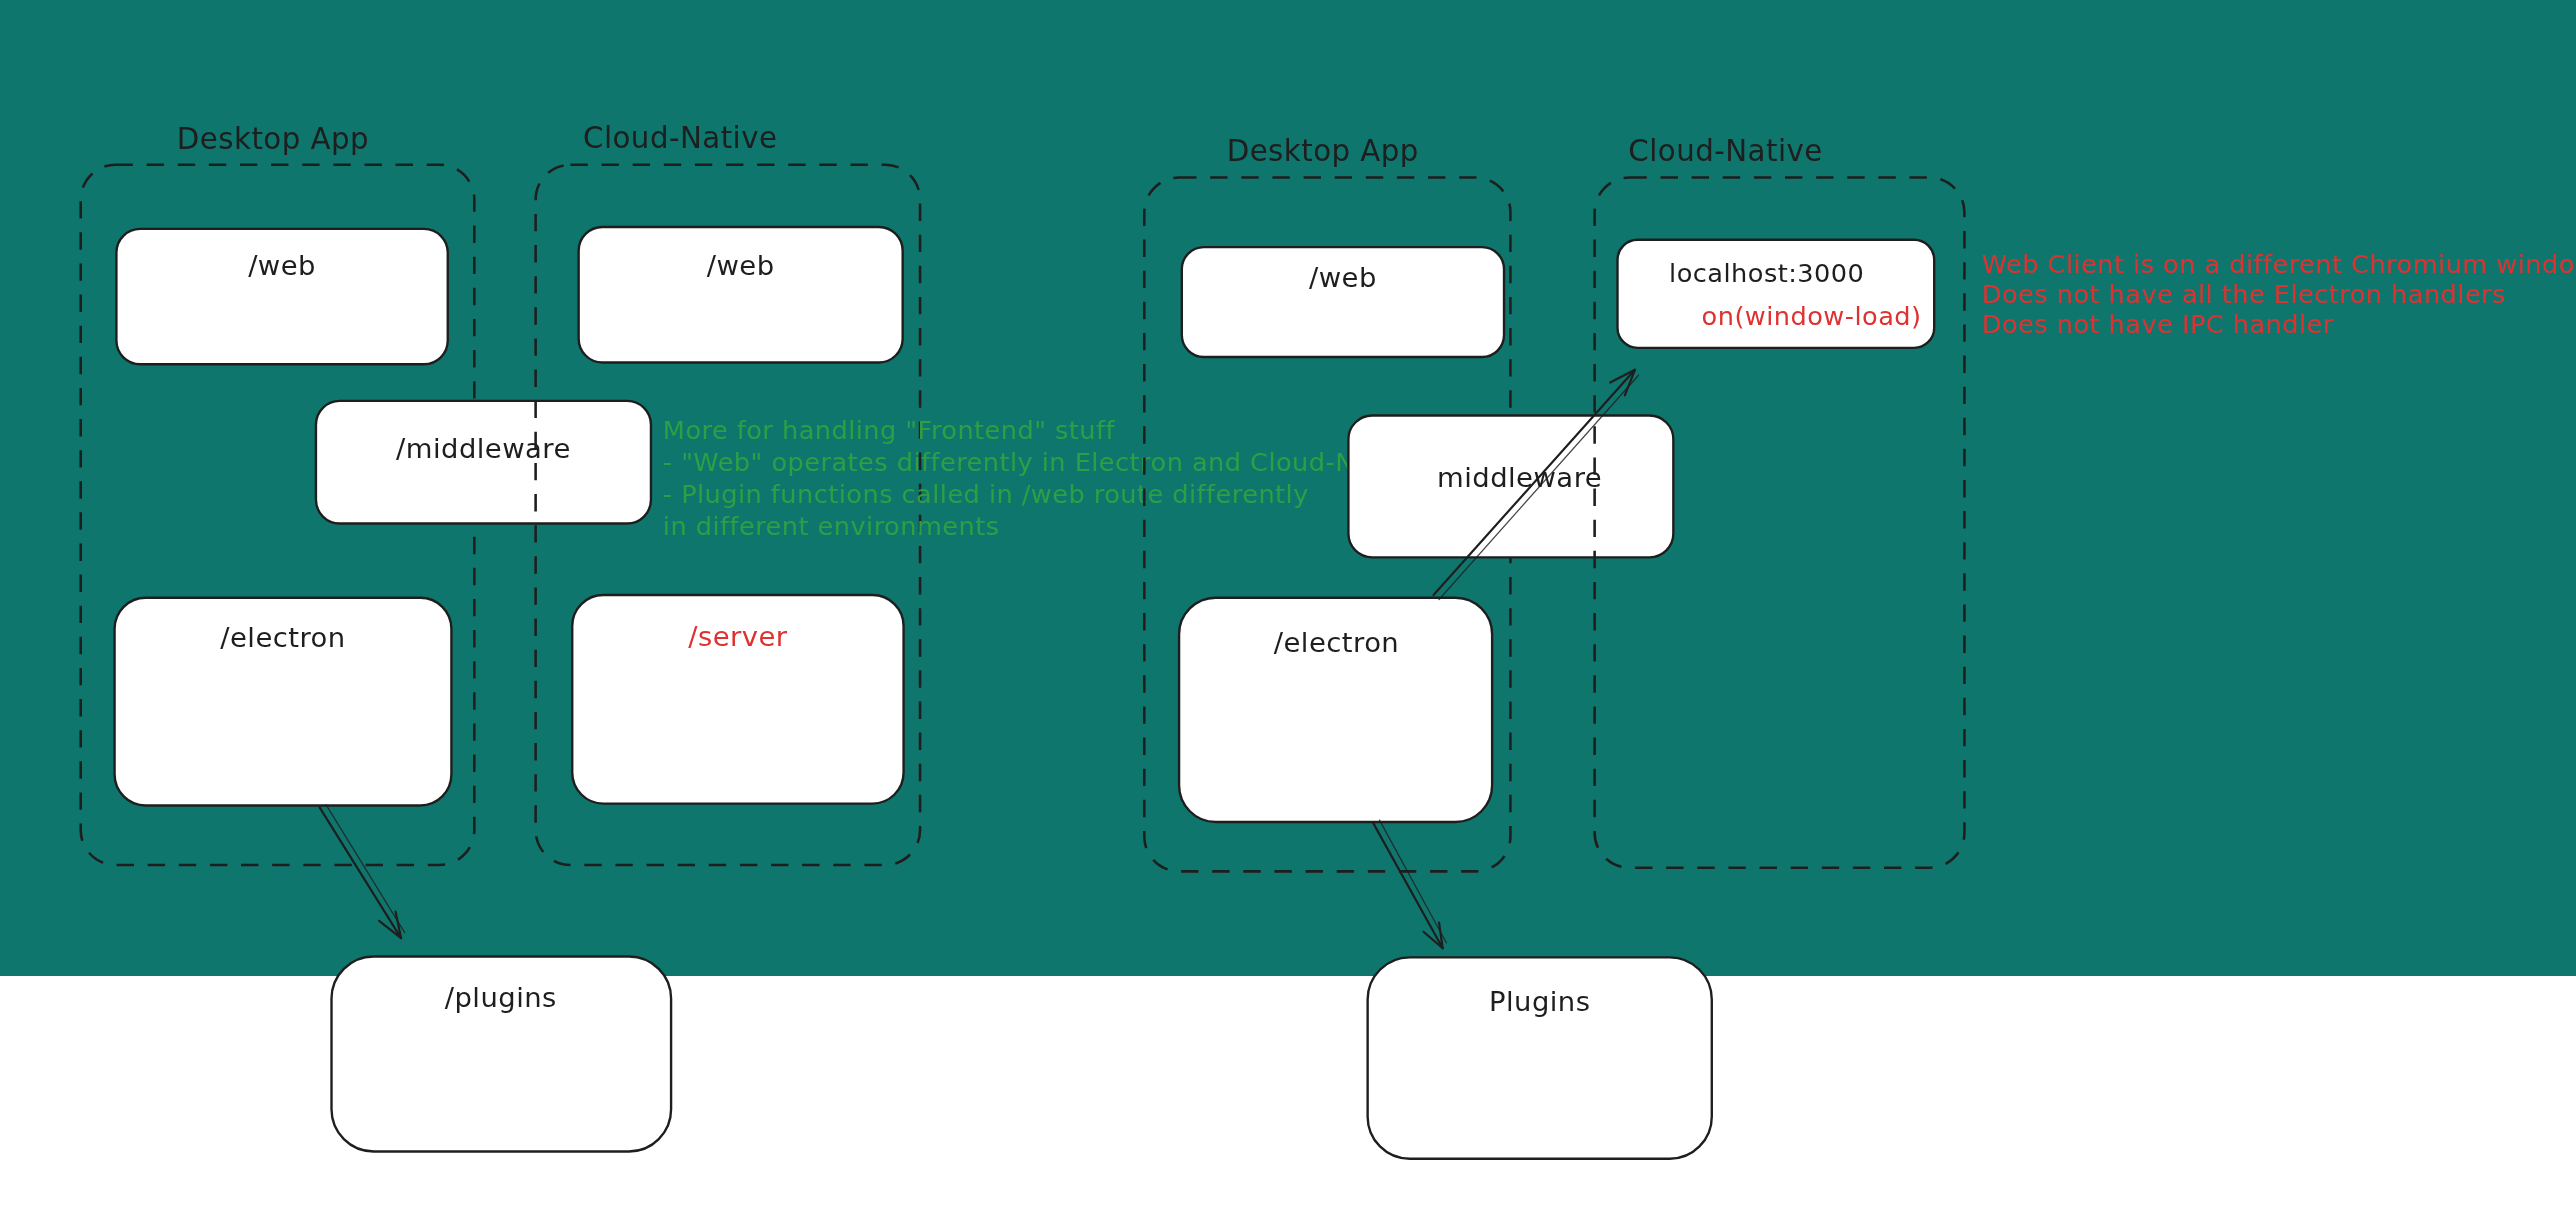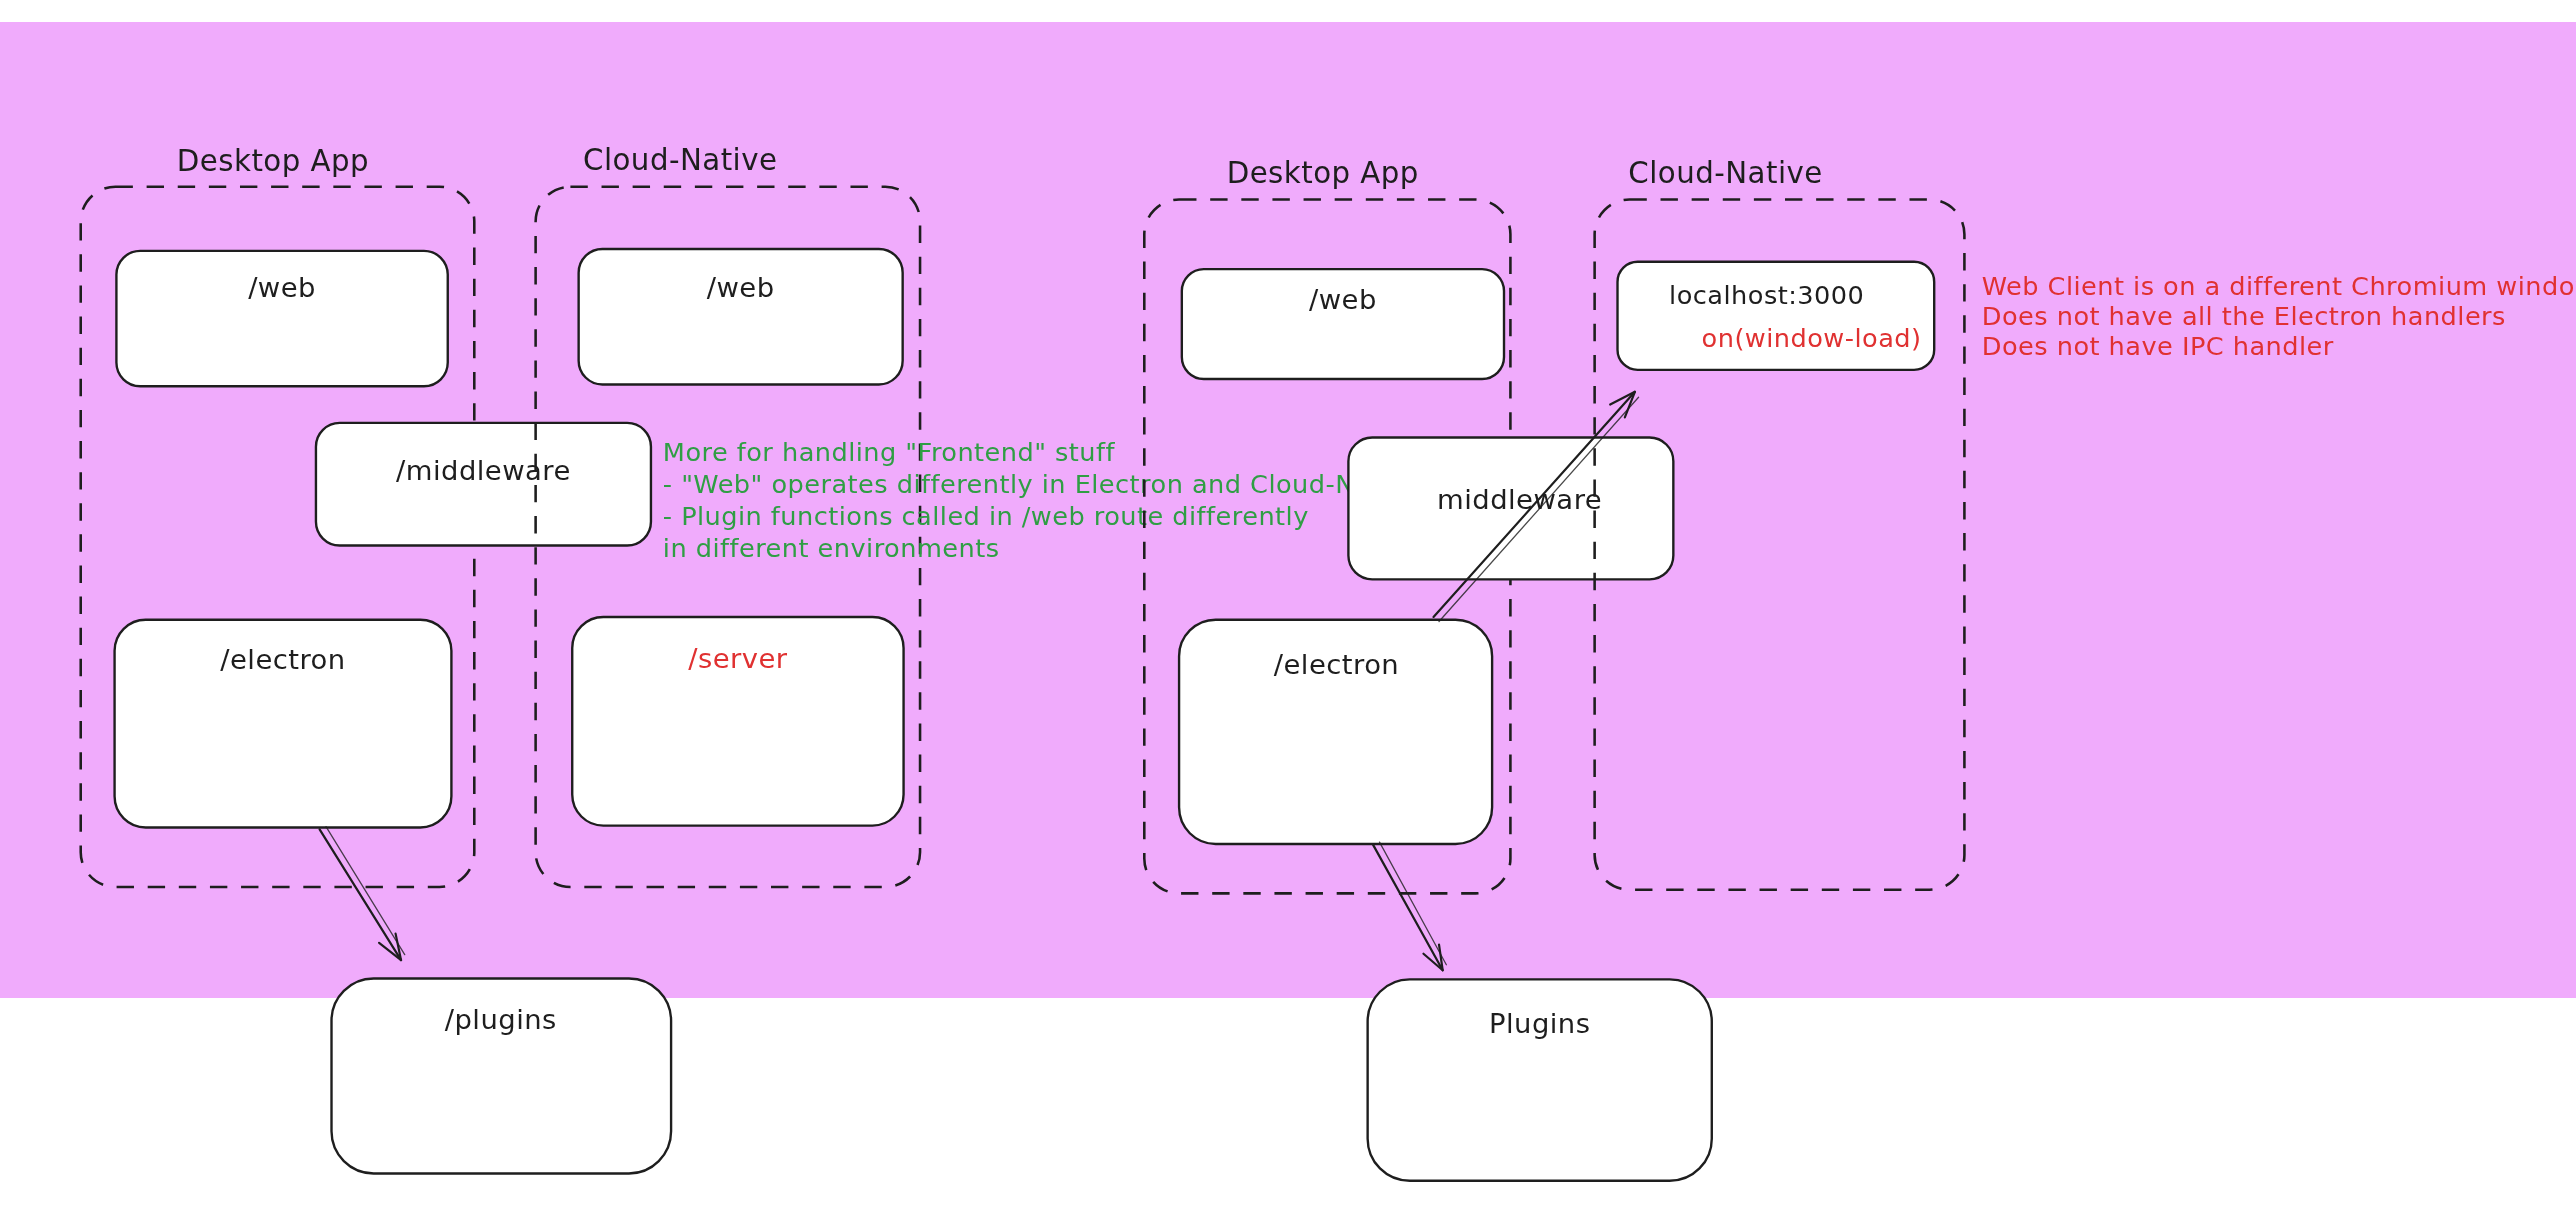--- a/index.html
+++ b/index.html
@@ -6,22 +6,21 @@
     margin: 0;
     padding: 0;
     background: #ffffff;
     width: 2576px;
     height: 1232px;
     overflow: hidden;
   }
   #canvas-wrap {
     width: 2576px;
     height: 976px;
-    background: #f0abfc;
-    margin-top: 22px;
+    background: #0f766e;
   }
   svg {
     display: block;
   }
   text {
     font-family: "DejaVu Sans", sans-serif;
     fill: #1e1e1e;
     letter-spacing: 0.5px;
   }
   .title-label   { font-size: 32px; }

